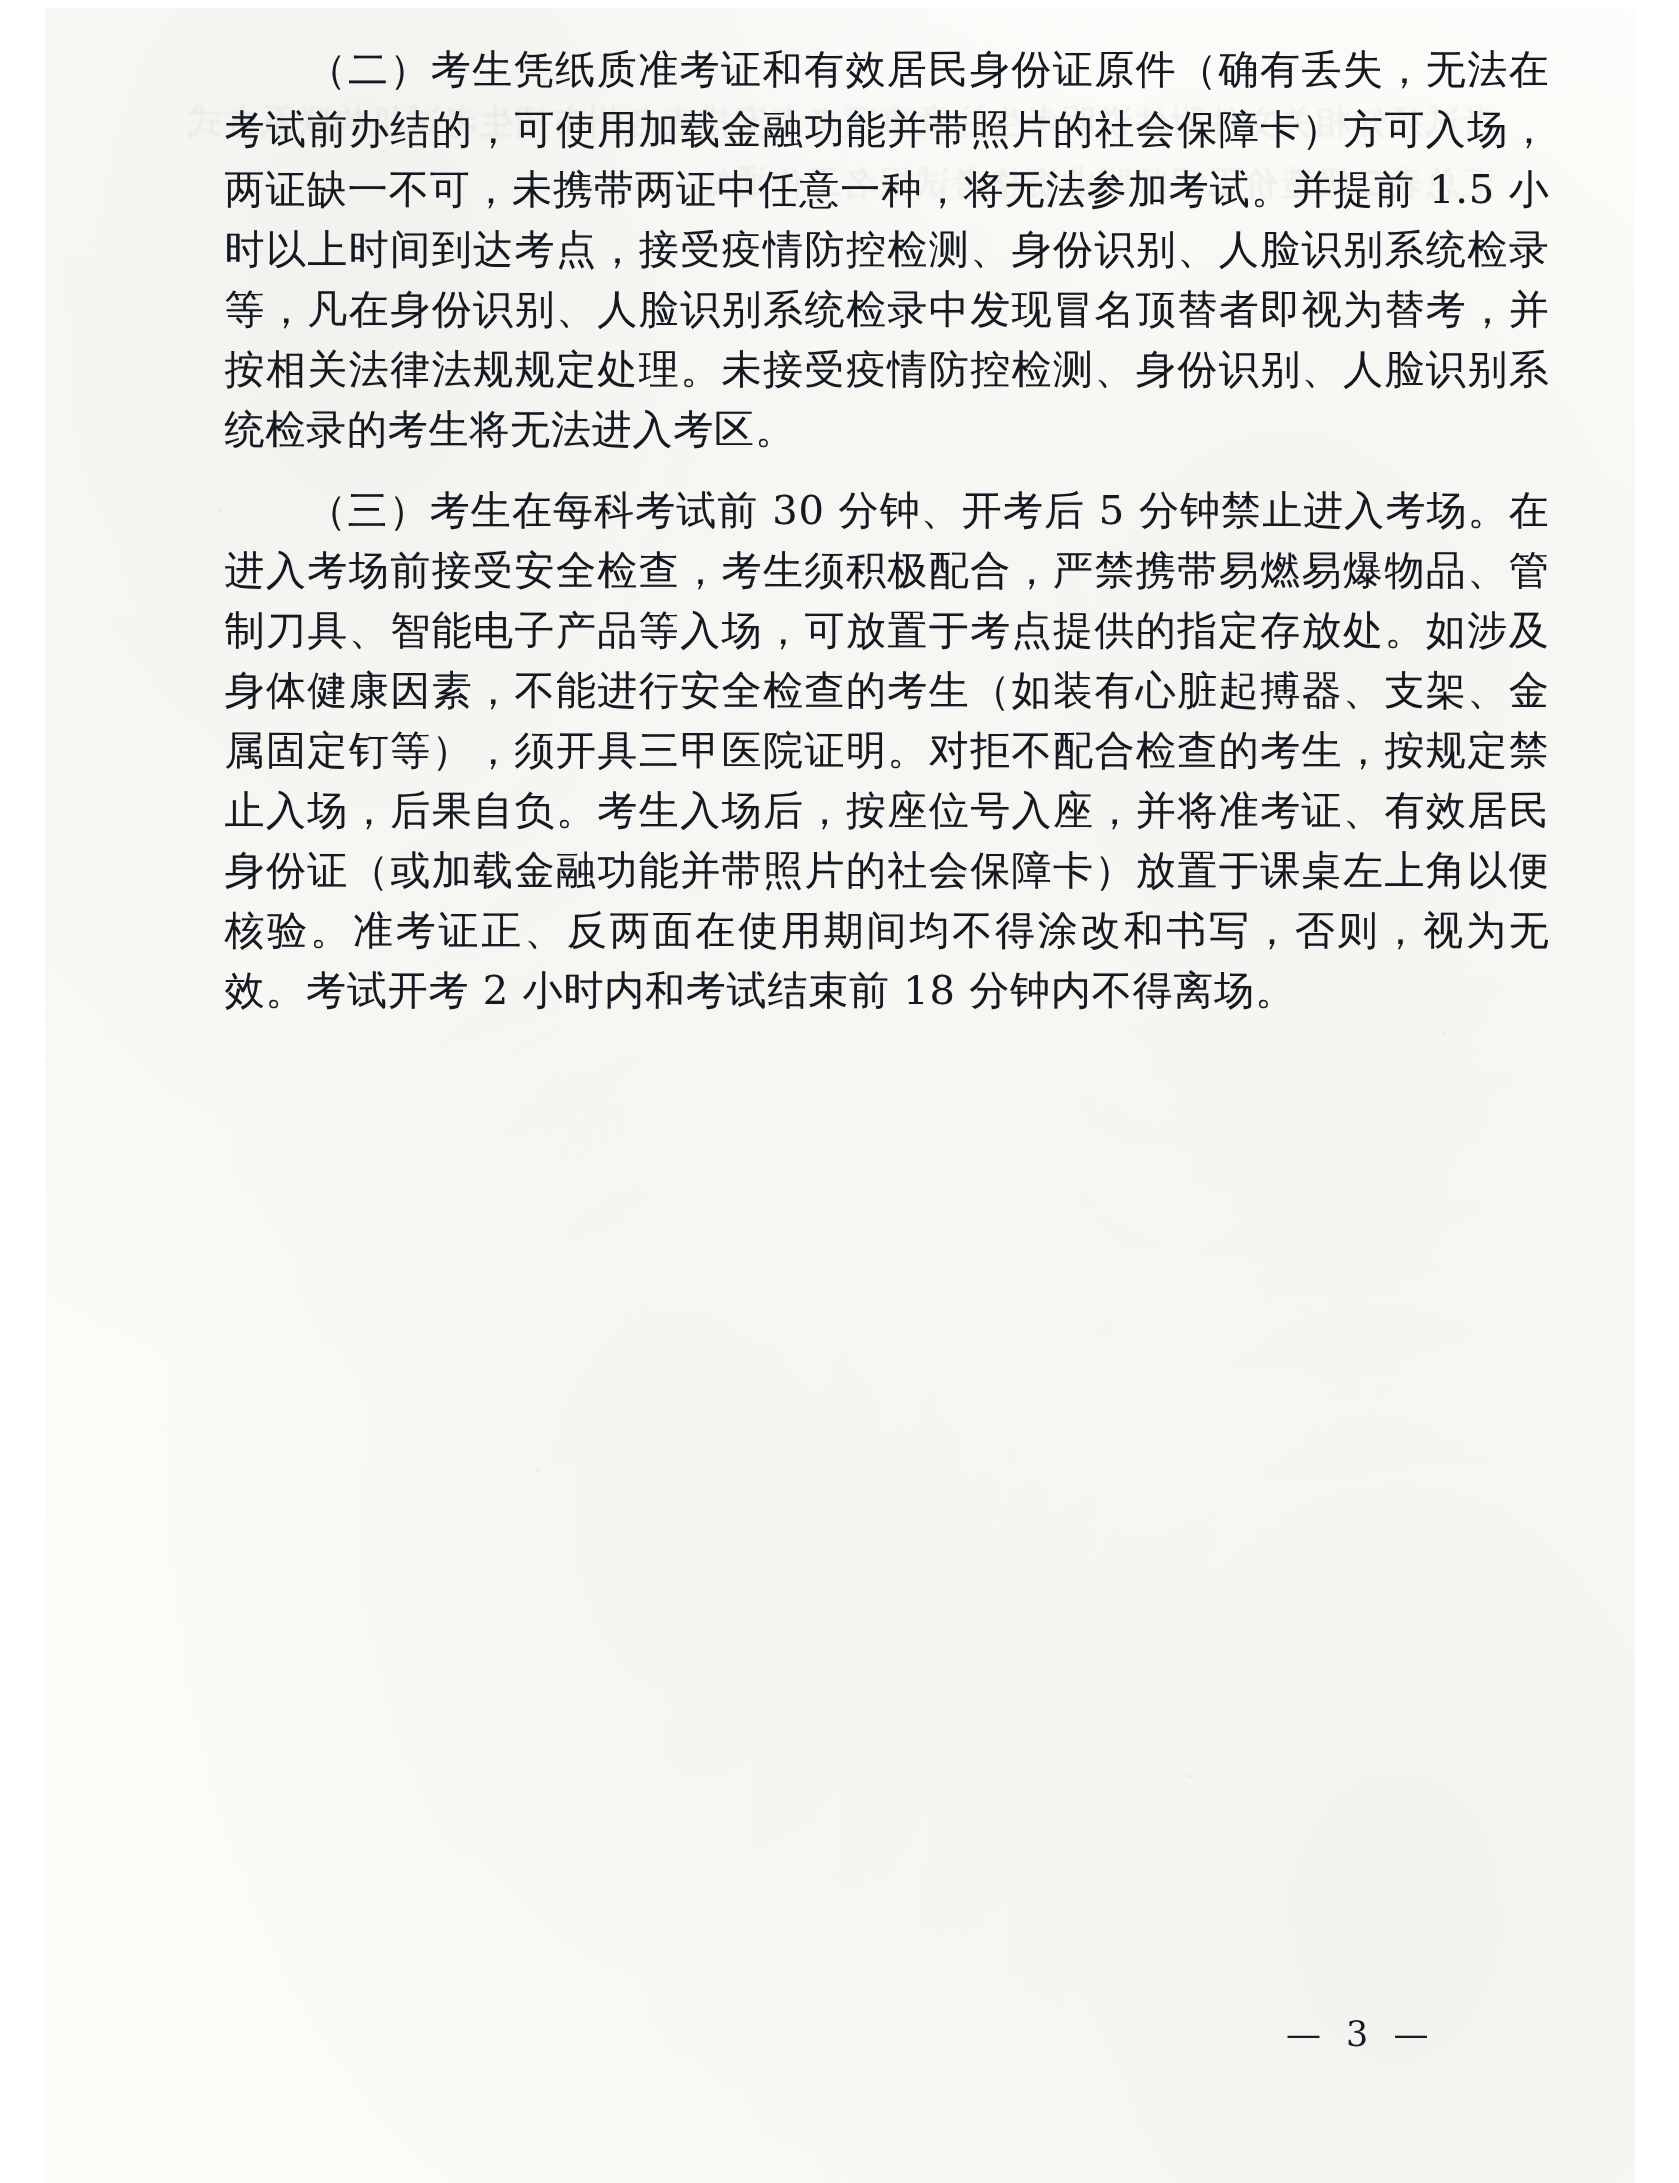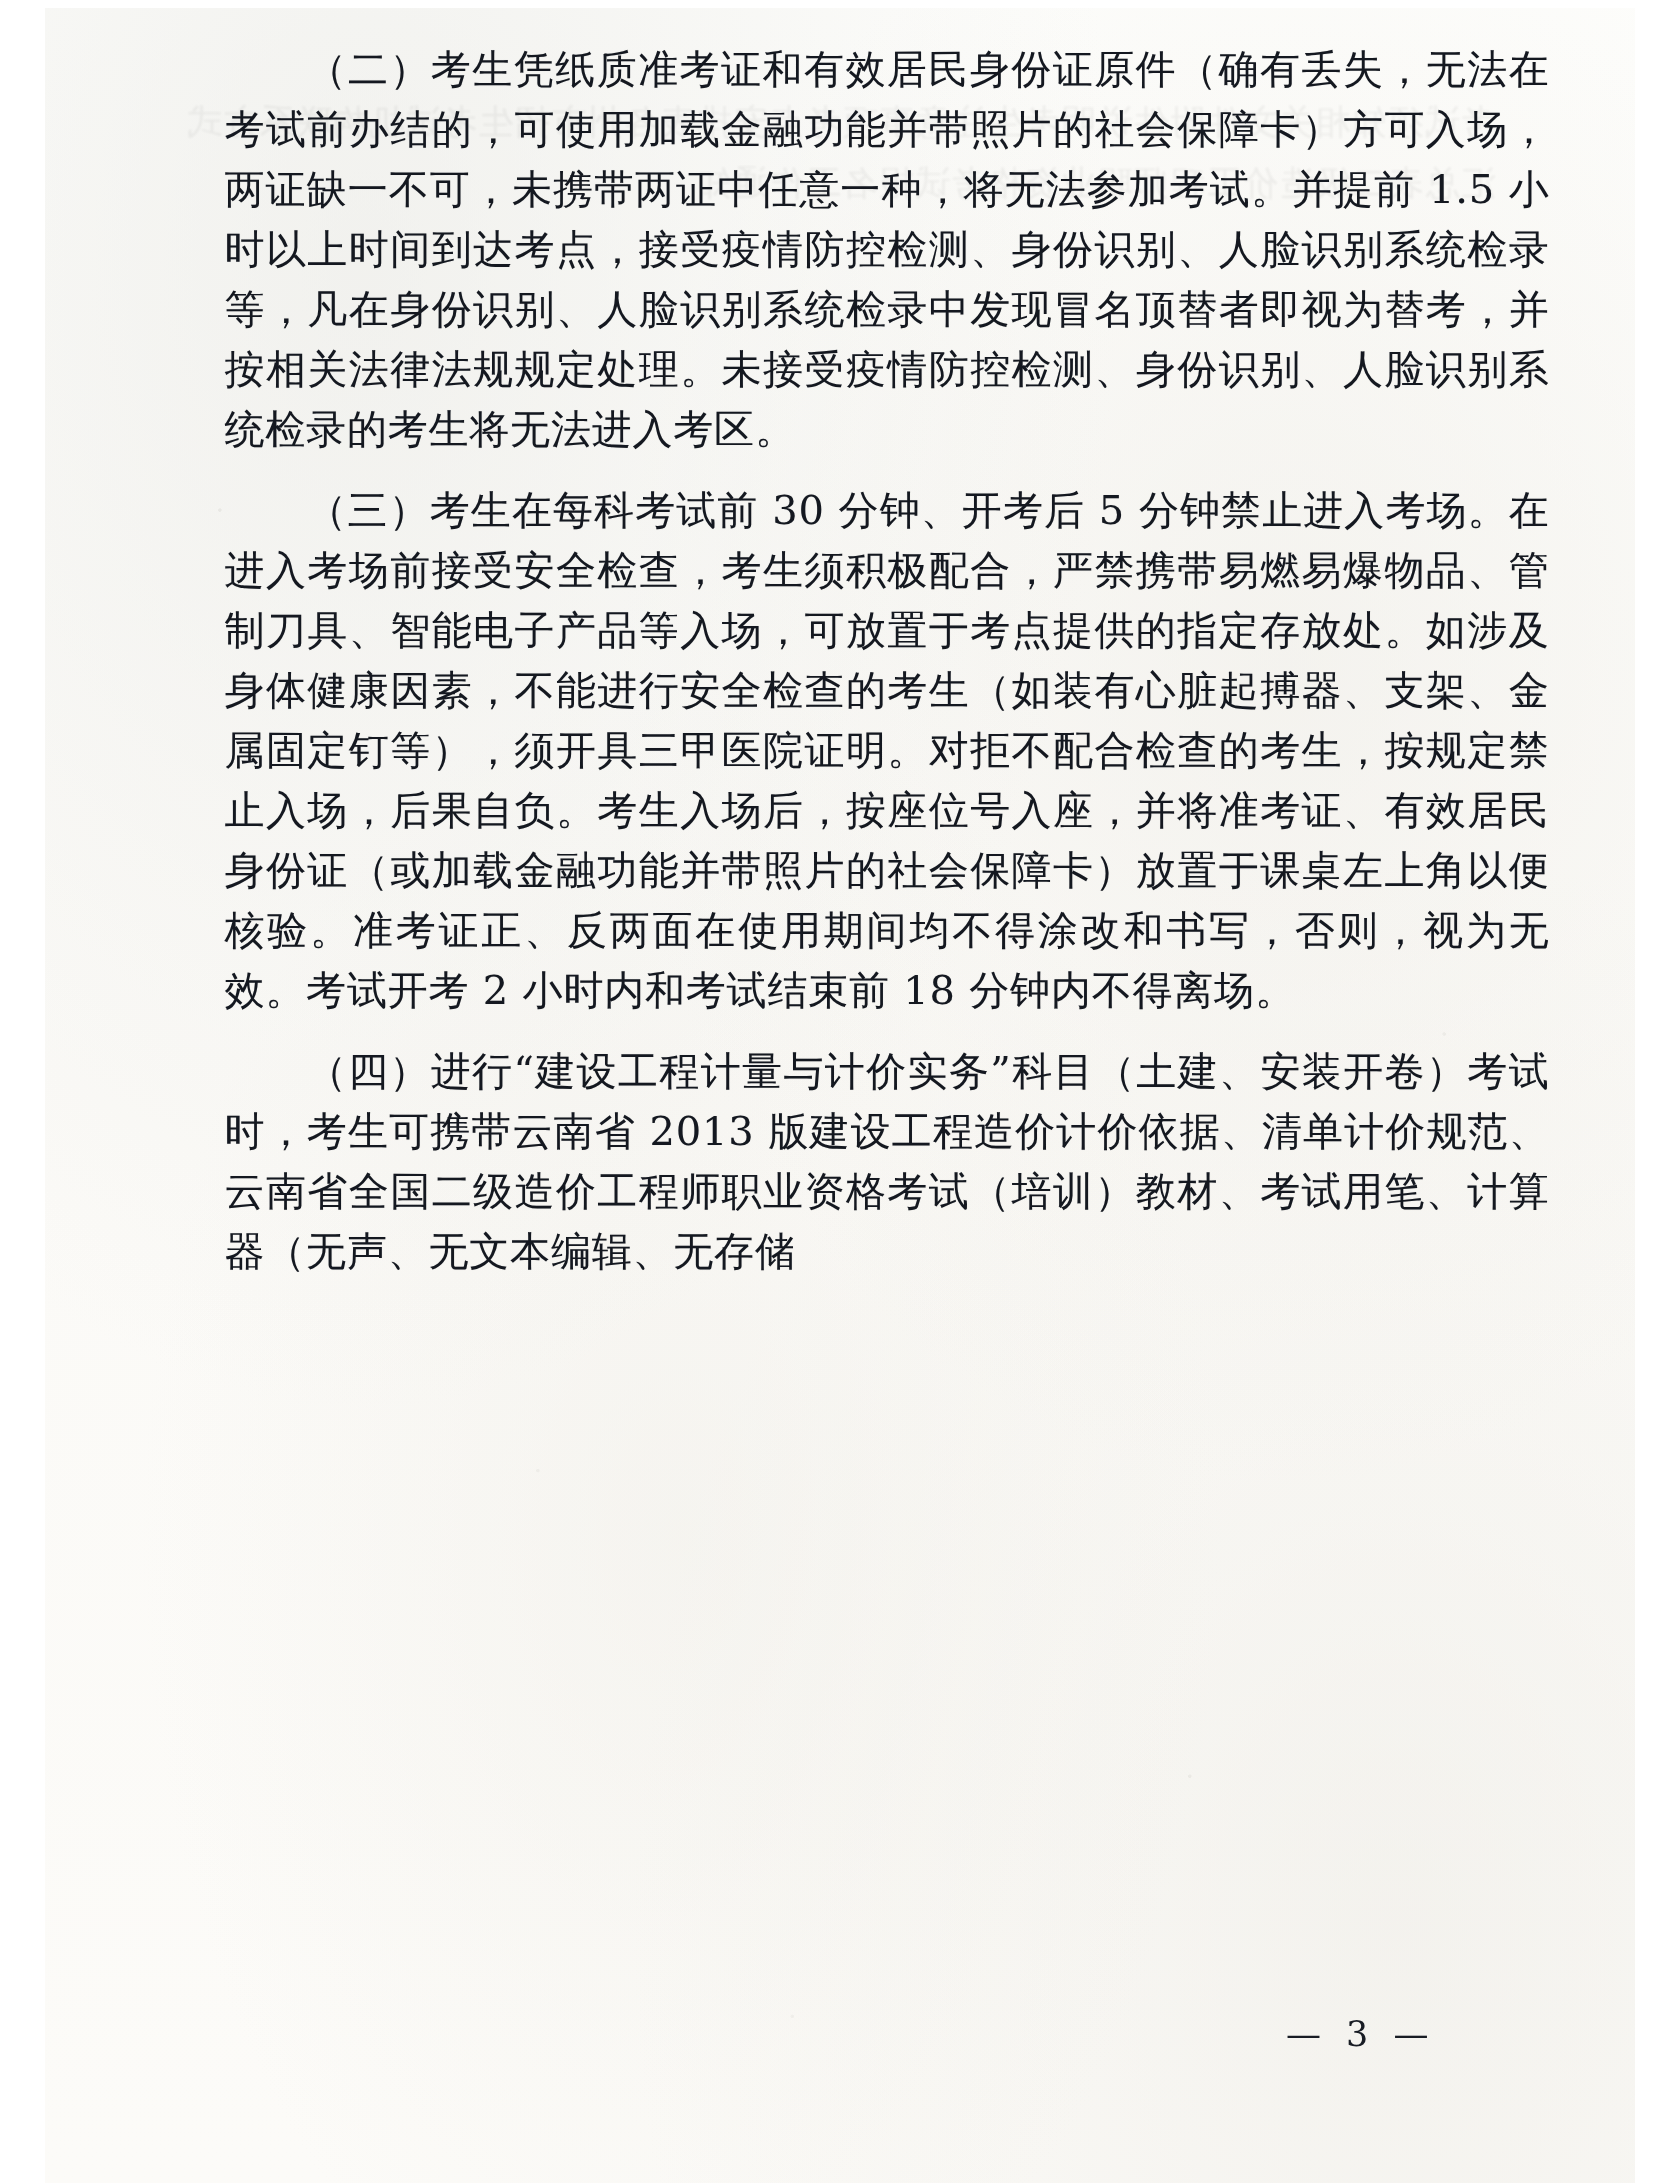--- a/index.html
+++ b/index.html
@@ -101,19 +101,18 @@
 <body>
 
 <div class="page">
 
   <div class="bleed">考试须知相关文件附件说明考生注意事项考点安排表各州市招生考试机构联系方式汇总表二级造价工程师职业资格考试报名工作通知</div>
   <div class="speckle"></div>
 
   <div class="content">
     <p class="para indent">（二）考生凭纸质准考证和有效居民身份证原件（确有丢失，无法在考试前办结的，可使用加载金融功能并带照片的社会保障卡）方可入场，两证缺一不可，未携带两证中任意一种，将无法参加考试。并提前 1.5 小时以上时间到达考点，接受疫情防控检测、身份识别、人脸识别系统检录等，凡在身份识别、人脸识别系统检录中发现冒名顶替者即视为替考，并按相关法律法规规定处理。未接受疫情防控检测、身份识别、人脸识别系统检录的考生将无法进入考区。</p>
     <p class="para indent gap-before">（三）考生在每科考试前 30 分钟、开考后 5 分钟禁止进入考场。在进入考场前接受安全检查，考生须积极配合，严禁携带易燃易爆物品、管制刀具、智能电子产品等入场，可放置于考点提供的指定存放处。如涉及身体健康因素，不能进行安全检查的考生（如装有心脏起搏器、支架、金属固定钉等），须开具三甲医院证明。对拒不配合检查的考生，按规定禁止入场，后果自负。考生入场后，按座位号入座，并将准考证、有效居民身份证（或加载金融功能并带照片的社会保障卡）放置于课桌左上角以便核验。准考证正、反两面在使用期间均不得涂改和书写，否则，视为无效。考试开考 2 小时内和考试结束前 18 分钟内不得离场。</p>
-    <p class="para indent gap-before">（四）进行“建设工程计量与计价实务”科目（土建、安装开卷）考试时，考生可携带云南省 2013 版建设工程造价计价依据、清单计价规范、云南省全国二级造价工程师职业资格考试（培训）教材、考试用笔、计算器（无声、无文本编辑、无存储</p>
   </div>
 
   <div class="pagenum">— 3 —</div>
 
 </div>
 
 
 </body></html>

